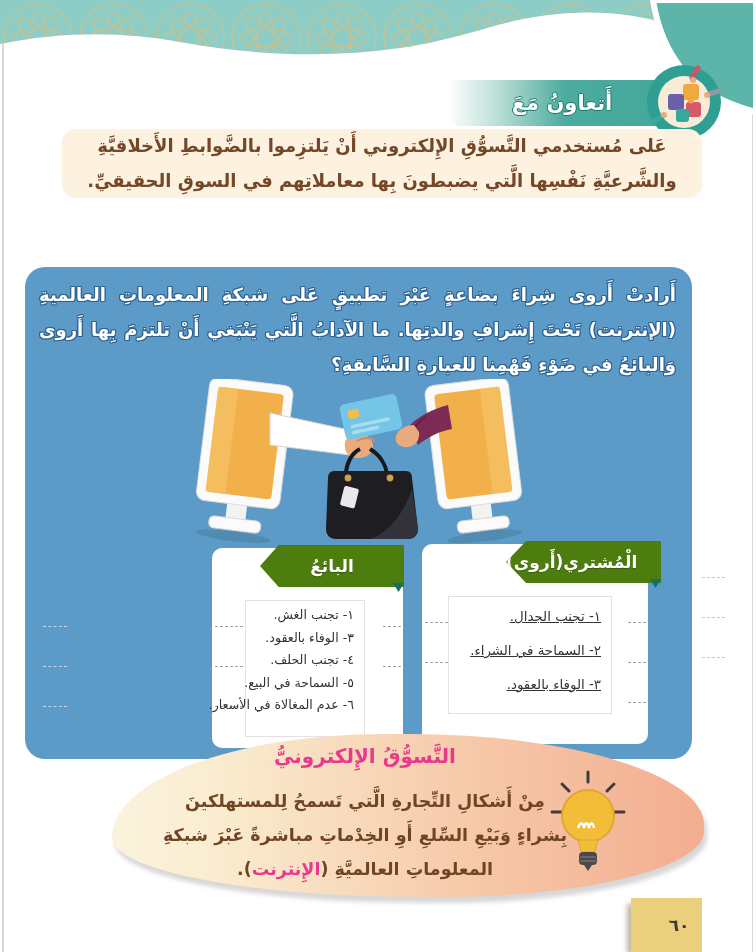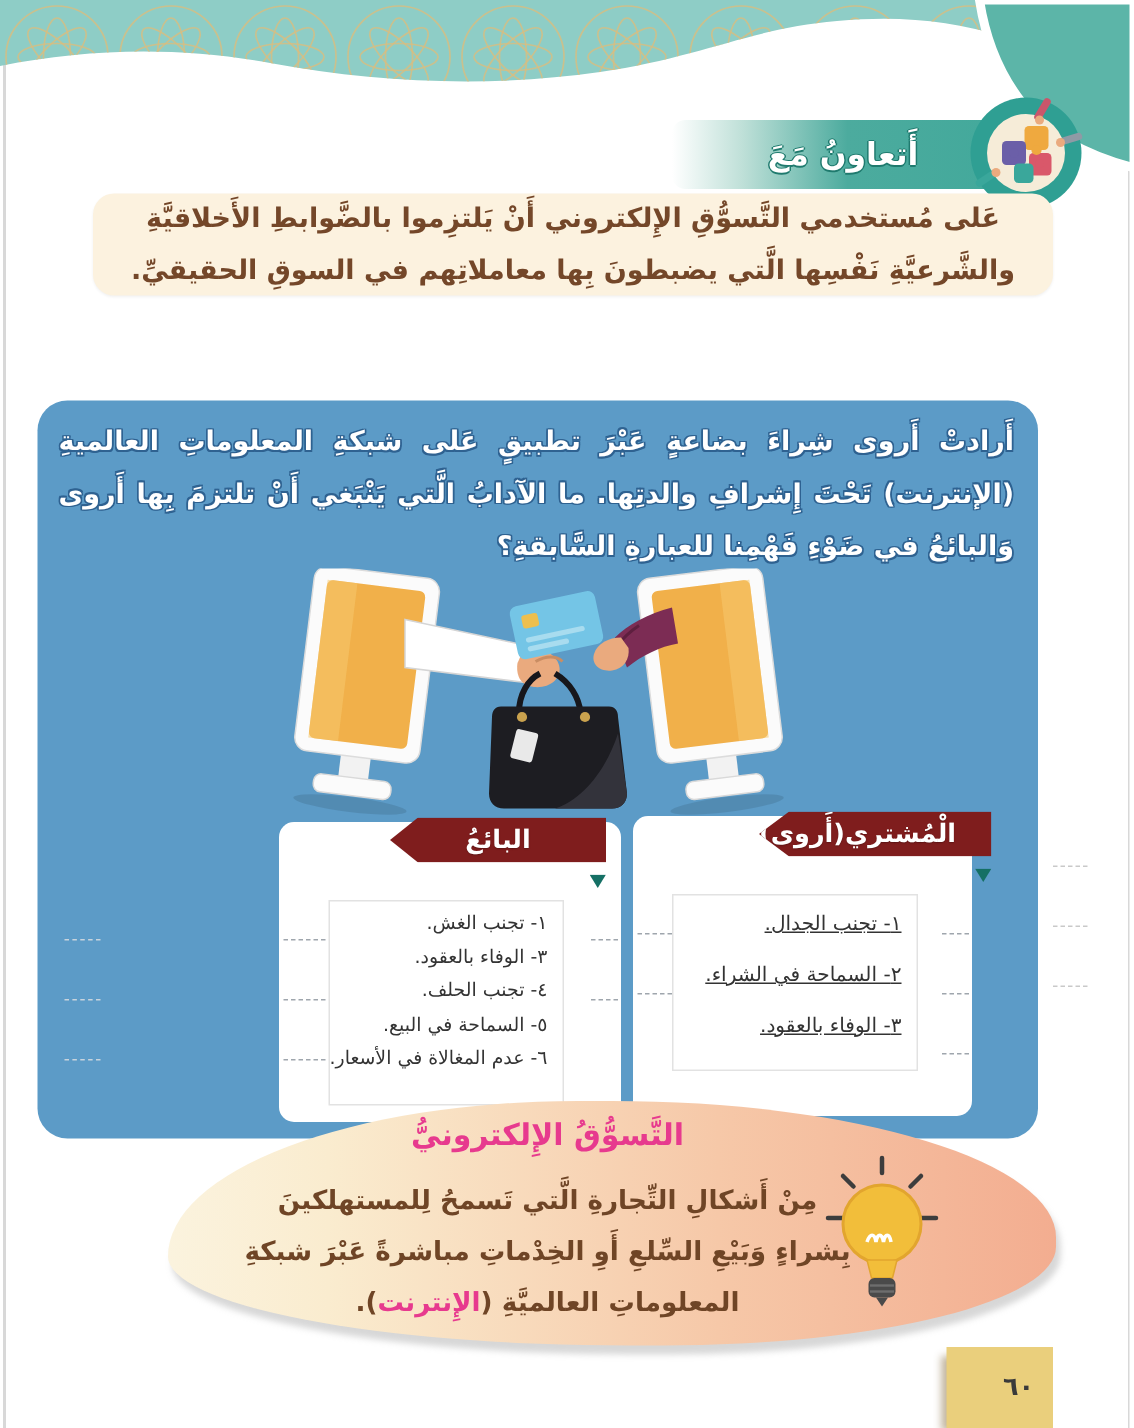--- a/index.html
+++ b/index.html
@@ -44,38 +44,38 @@
   }
   .question{
     position:absolute;top:10px;right:16px;left:14px;
     color:#fff;font-weight:bold;font-size:18px;line-height:1.95;text-align:justify;
     text-shadow:-1px 0 0 #2f6291,1px 0 0 #2f6291,0 -1px 0 #2f6291,0 1px 0 #2f6291,
                 -1px -1px 0 #2f6291,1px 1px 0 #2f6291,-1px 1px 0 #2f6291,1px -1px 0 #2f6291;
   }
   .illus{position:absolute;top:112px;left:50%;transform:translateX(-50%);}
 
   .card{position:absolute;top:281px;height:200px;background:#fff;border-radius:10px;}
-  .card.seller{right:278px;width:228px;}  
+  .card.seller{right:289px;width:191px;}  
   .card.buyer{right:44px;width:226px;top:277px;}   
   .list-panel{position:absolute;top:52px;bottom:11px;border:1px solid #e2e2e2;background:#fff;}
   .seller .list-panel{right:38px;left:33px;}
   .buyer  .list-panel{right:36px;left:26px;bottom:30px;}
   .adab-list{padding:3px 10px 0 4px;color:#333;font-weight:500;}
   .seller .adab-list .list-item{font-size:12.6px;line-height:22.6px;white-space:nowrap;}
   .buyer  .adab-list .list-item{font-size:13.4px;line-height:34px;white-space:nowrap;text-decoration:underline;}
 
   .dash{position:absolute;height:0;border-top:1.6px dashed #9fa6ad;}
   .card .dash.g1{top:78px;} .card .dash.g2{top:118px;} .card .dash.g3{top:158px;}
   .card .dash.dl{left:3px;width:28px;}
   .card .dash.dr{right:2px;width:18px;}
   .box-dash{position:absolute;height:0;border-top:1.6px dashed #c8d4de;right:625px;width:24px;}
   .page-dash{position:absolute;height:0;border-top:1.6px dashed #c9c9c9;right:31px;width:23px;}
 
   .ribbon{
-    position:absolute;height:30px;background:#7f1d1d;color:#fff;
+    position:absolute;height:42px;background:#4d7c0f;color:#fff;
     clip-path:polygon(0 50%,13% 0,100% 0,100% 100%,13% 100%);
     display:flex;align-items:center;justify-content:center;
     font-weight:bold;font-size:17px;text-shadow:0 1px 1px rgba(0,0,0,.25);
   }
   .ribbon.seller-ribbon{top:278px;right:288px;width:144px;}  
   .ribbon.buyer-ribbon{top:274px;right:31px;width:155px;justify-content:flex-end;}    
   .fold{position:absolute;width:11px;height:9px;background:#157065;clip-path:polygon(0 0,100% 0,50% 100%);}
   .fold.seller-fold{top:316px;right:288px;}
   .fold.buyer-fold{top:312px;right:31px;}
 

